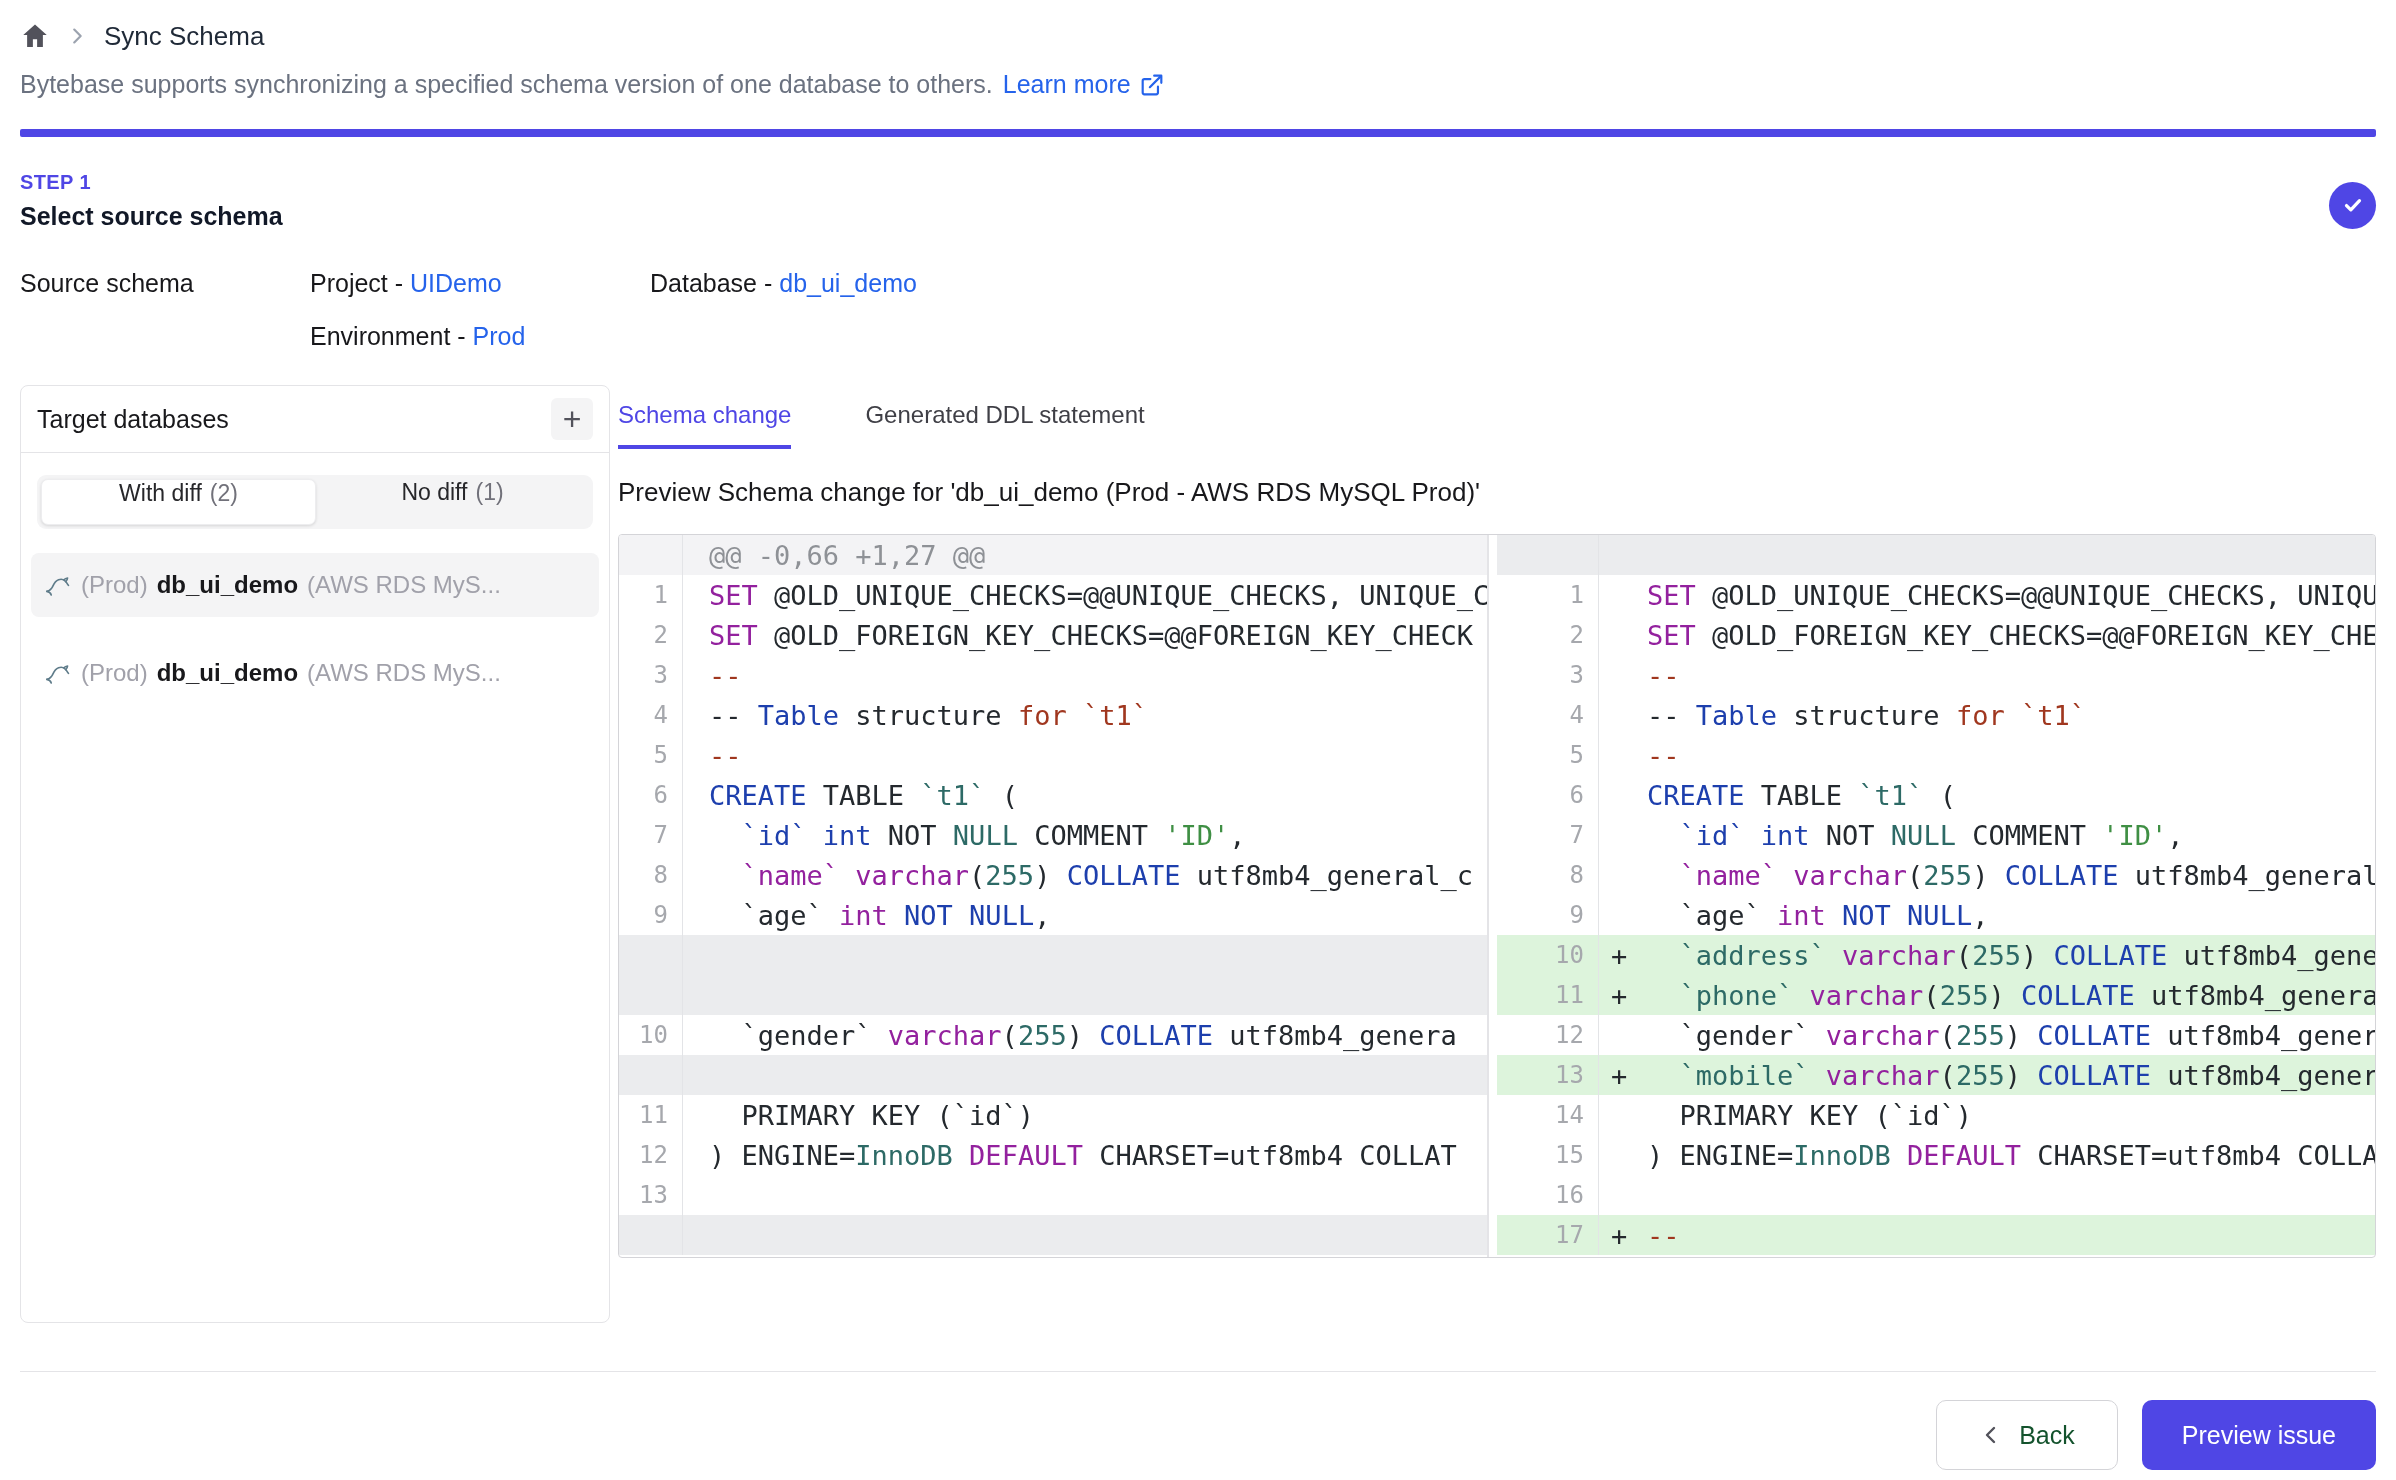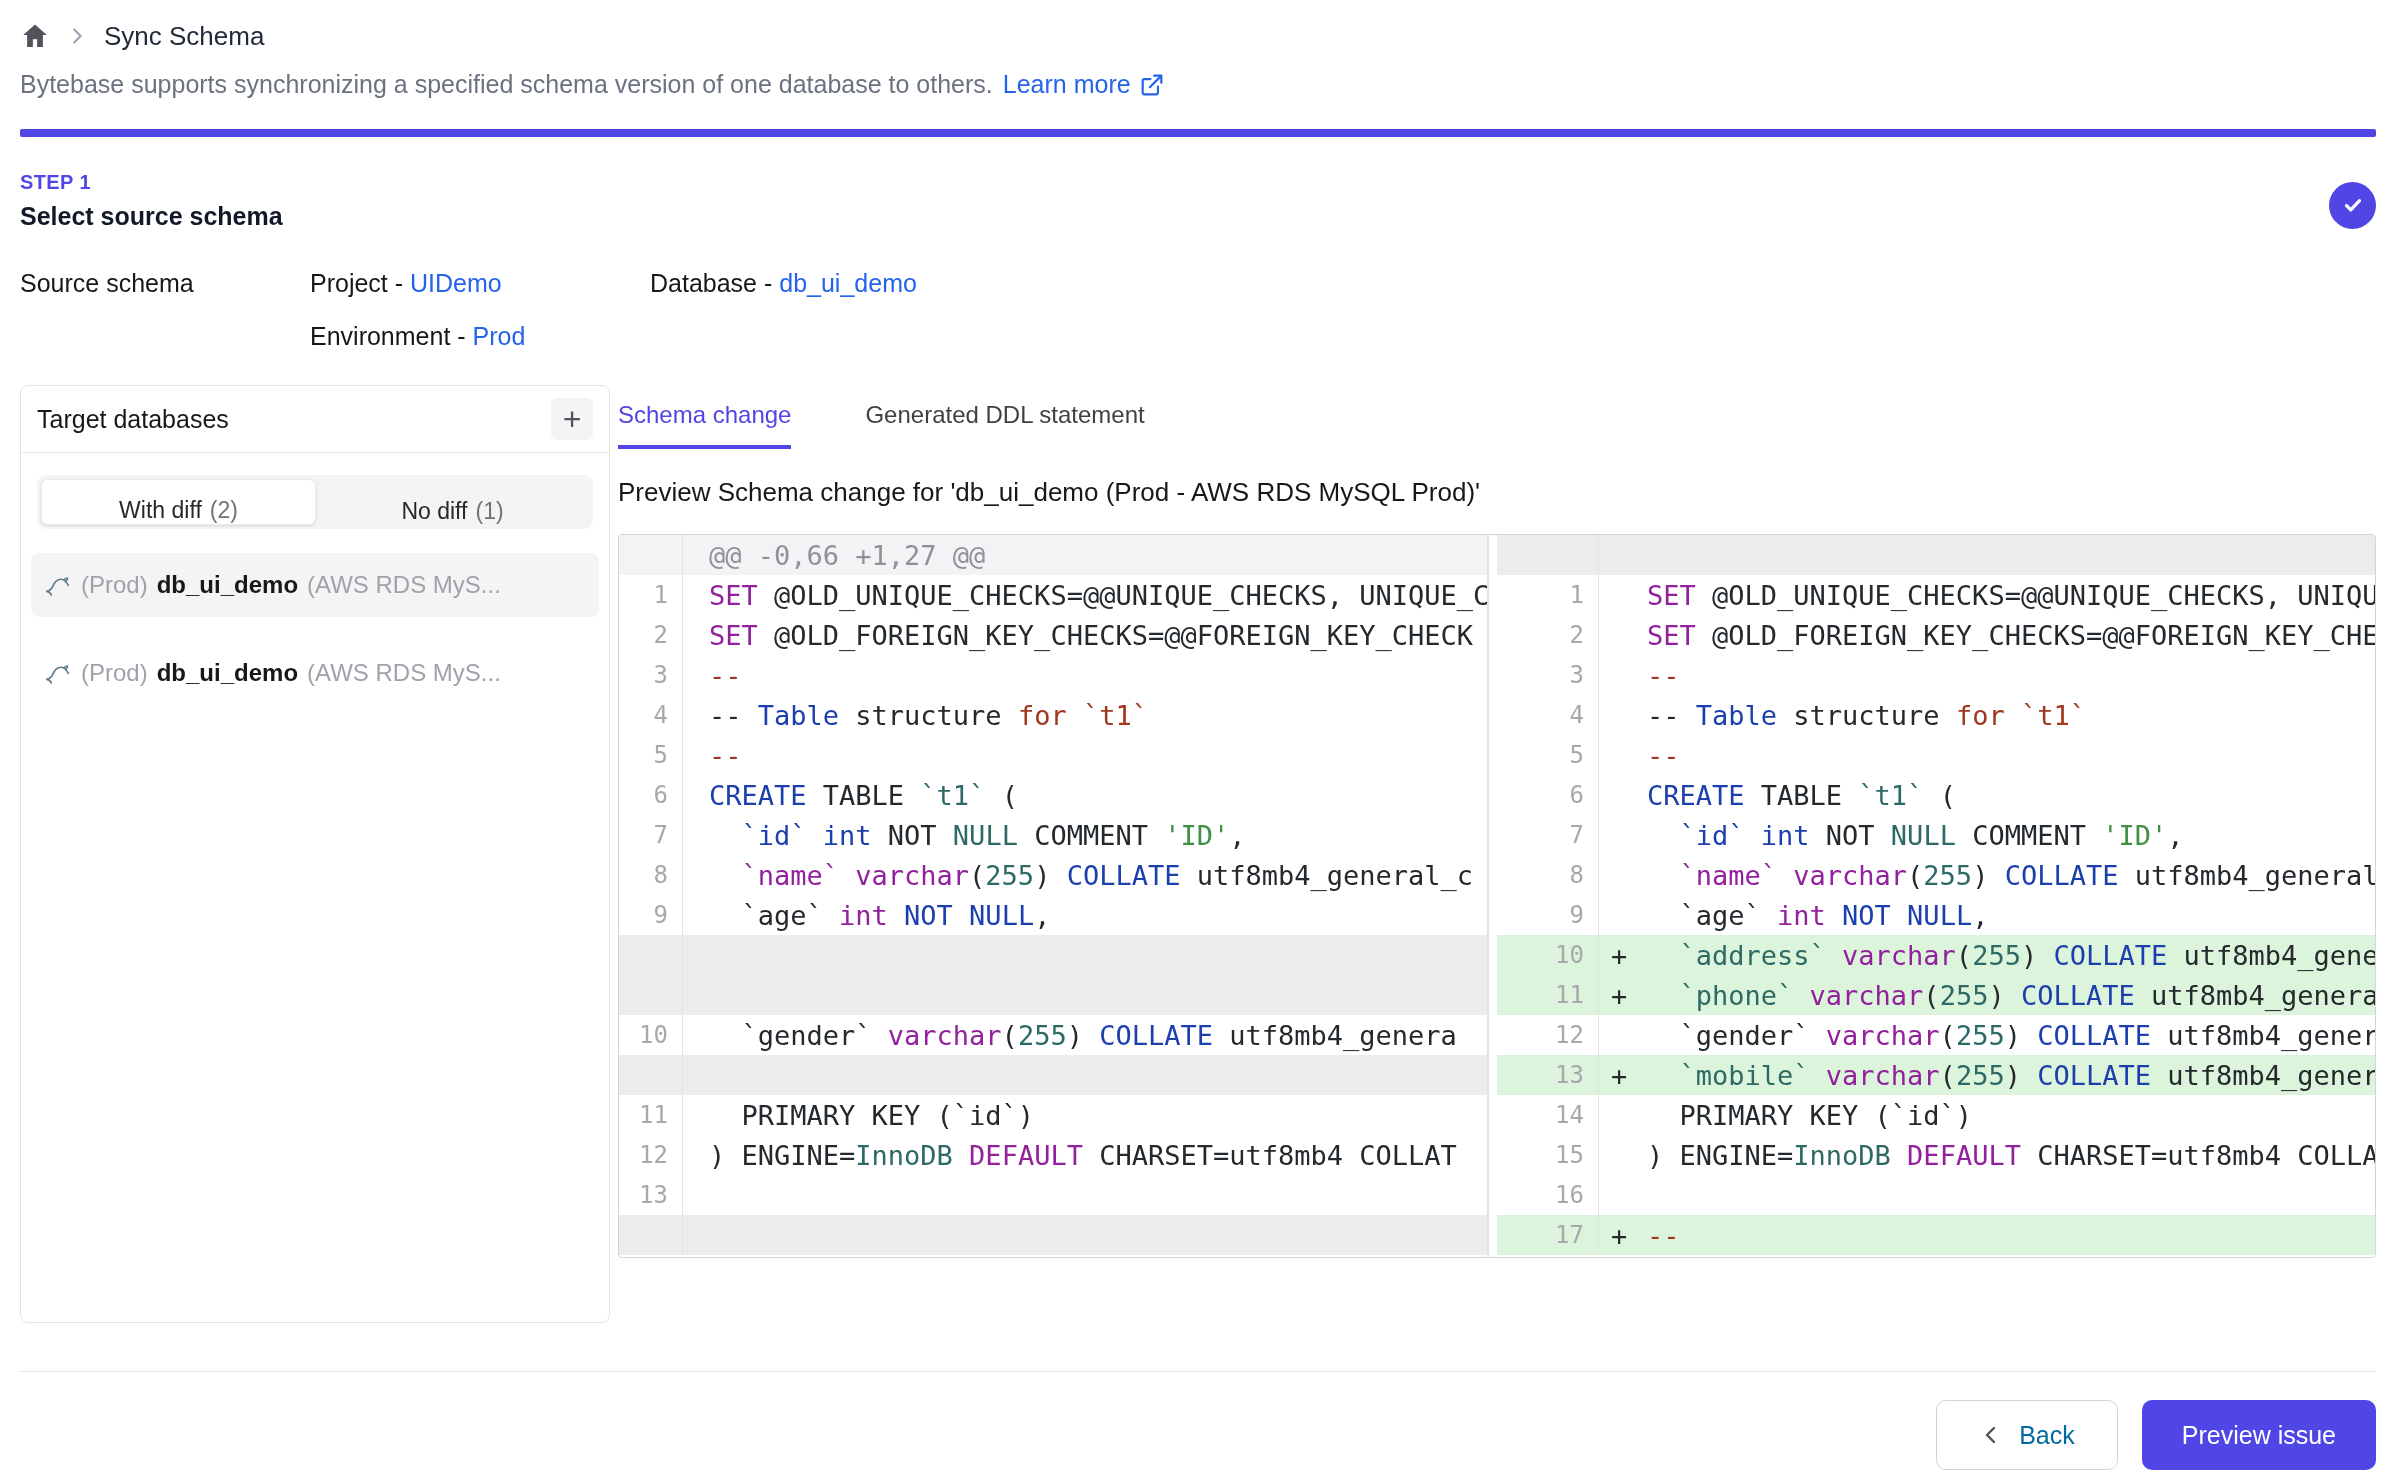--- a/index.html
+++ b/index.html
@@ -39,21 +39,21 @@
 
   
   .main { margin-top:34px; display:flex; height:938px; }
 
   
   .card { width:590px; border:1px solid #e4e4e7; border-radius:8px; background:#fff; display:flex; flex-direction:column; overflow:hidden; }
   .card-head { display:flex; align-items:center; justify-content:space-between; padding:12px 16px; border-bottom:1px solid #e4e4e7; }
   .card-head .t { font-size:25px; color:#18181b; }
   .plus-btn { width:42px; height:42px; border:none; border-radius:6px; background:#f4f4f5; color:#52525b; font-size:32px; line-height:1; display:flex; align-items:center; justify-content:center; cursor:pointer; font-weight:300; }
   .seg { margin:22px 16px 0; background:#f4f4f5; border-radius:9px; padding:4px; display:flex; }
-  .seg-item { flex:1; height:46px; display:flex; align-items:flex-end; justify-content:center; gap:8px; font-size:23px; font-weight:500; color:#27272a; border-radius:7px; cursor:pointer; }
+  .seg-item { flex:1; height:46px; display:flex; align-items:flex-start; justify-content:center; gap:8px; font-size:23px; font-weight:500; color:#27272a; border-radius:7px; cursor:pointer; }
   .seg-item .cnt { color:#71717a; font-weight:400; }
   .seg-item.active { background:#fff; box-shadow:0 1px 3px rgba(0,0,0,.12); border:1px solid #ededef; }
   .db-list { margin:24px 10px 0; display:flex; flex-direction:column; gap:24px; }
   .db-item { height:64px; border-radius:8px; display:flex; align-items:center; gap:9px; padding:0 13px; font-size:24px; white-space:nowrap; overflow:hidden; cursor:pointer; }
   .db-item.selected { background:#f4f4f5; }
   .db-item .env, .db-item .inst { color:#a1a1aa; }
   .db-item .nm { color:#18181b; font-weight:600; }
   .db-item svg { width:28px; height:28px; flex-shrink:0; }
 
   
@@ -77,21 +77,21 @@
   .sign { width:48px; display:flex; align-items:center; padding-left:12px; color:#24292e; flex-shrink:0; }
   .pane.left .code { padding-left:26px; }
   .code { flex:1; display:flex; align-items:center; white-space:pre; overflow:hidden; min-width:0; }
   .drow.hunk { background:#f3f3f5; }
   .drow.filler { background:#ebecee; }
   .drow.add { background:#ddf4dc; }
 
   
   .footer { border-top:1px solid #e4e4e7; margin-top:0; padding-top:28px; display:flex; justify-content:flex-end; gap:24px; }
   .btn { height:70px; border-radius:10px; font-size:25px; font-weight:500; display:flex; align-items:center; justify-content:center; cursor:pointer; font-family:inherit; }
-  .btn-back { padding:0 42px; background:#fff; border:1px solid #d4d4d8; color:#0369a1; gap:16px; }
+  .btn-back { padding:0 42px; background:#fff; border:1px solid #d4d4d8; color:#14532d; gap:16px; }
   .btn-back svg { width:24px; height:24px; }
   .btn-primary { padding:0 40px; background:#4f46e5; border:none; color:#fff; }
 </style>
 </head>
 <body>
 
 <div class="page">
 
   <div class="breadcrumb">
     <span class="home">

